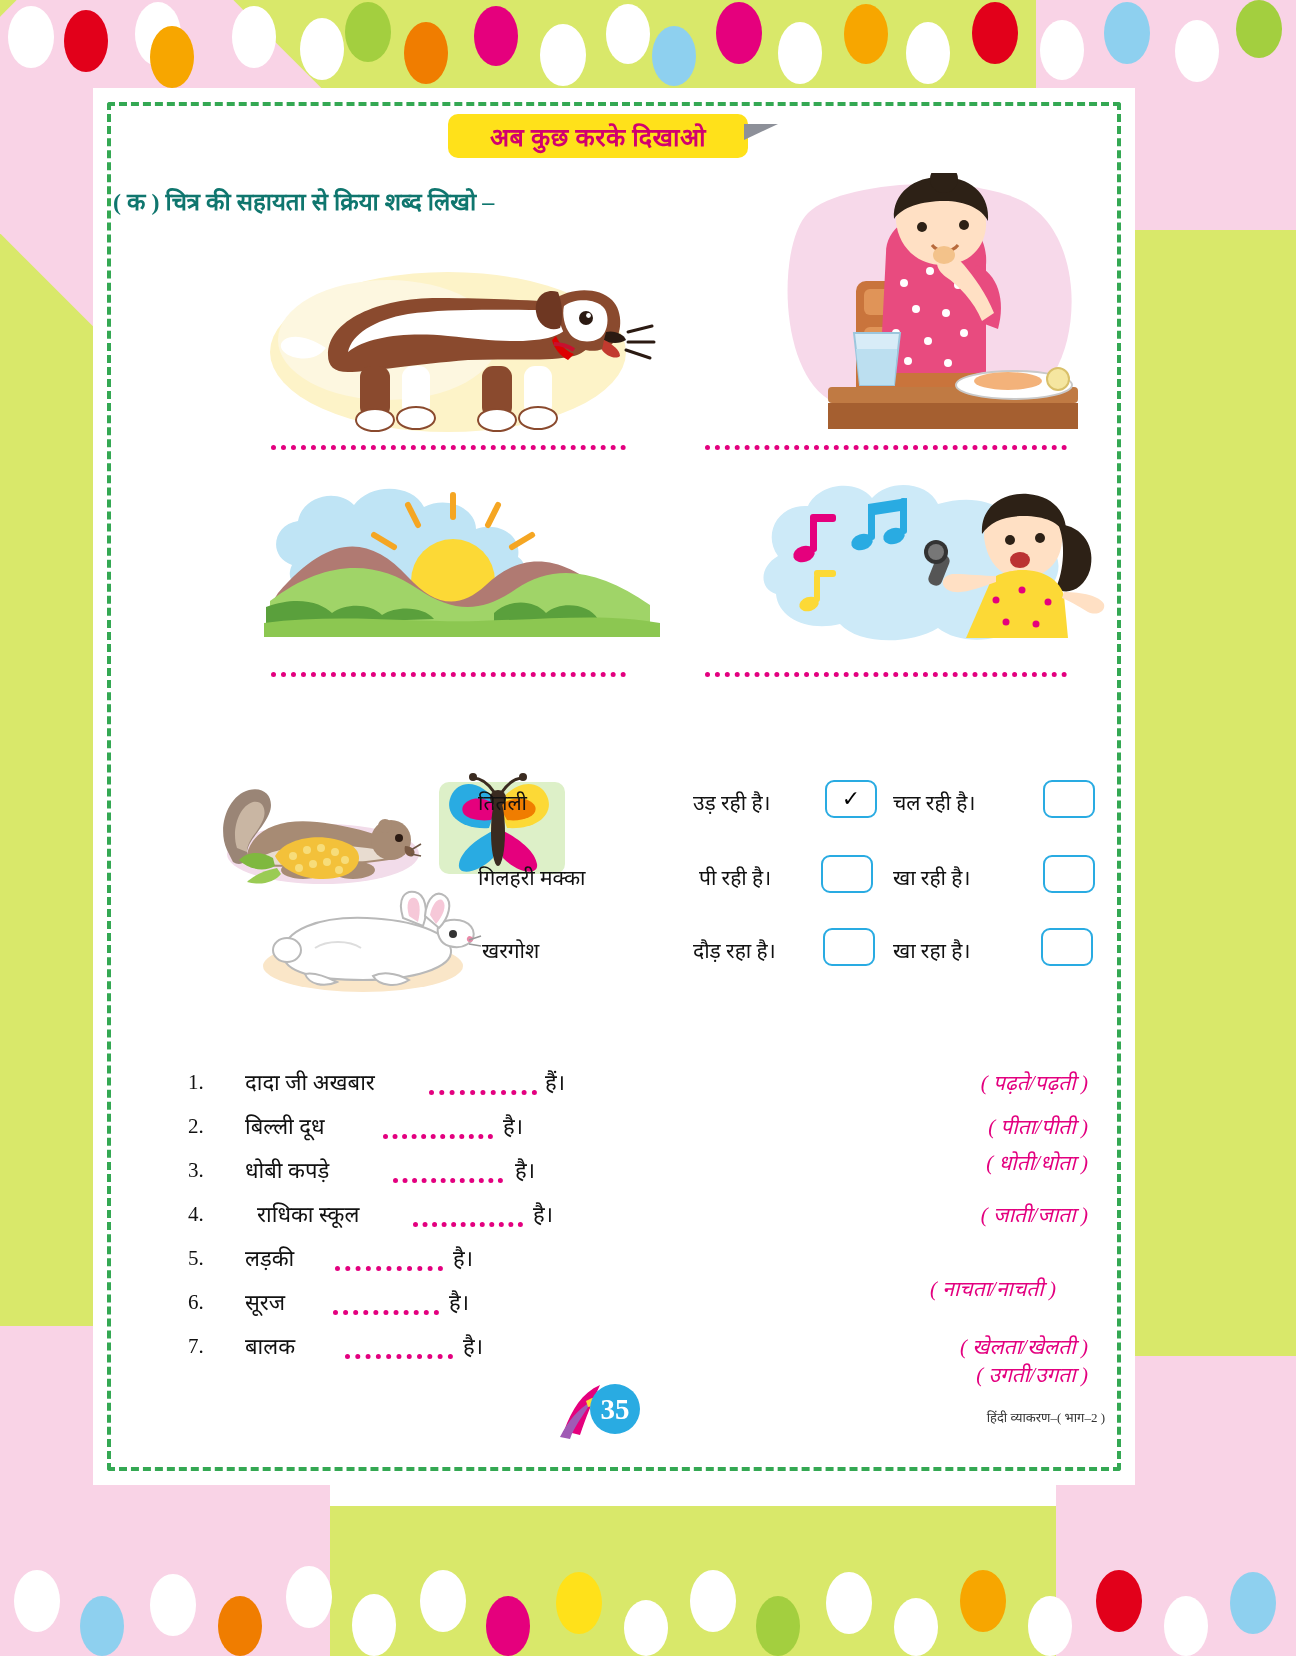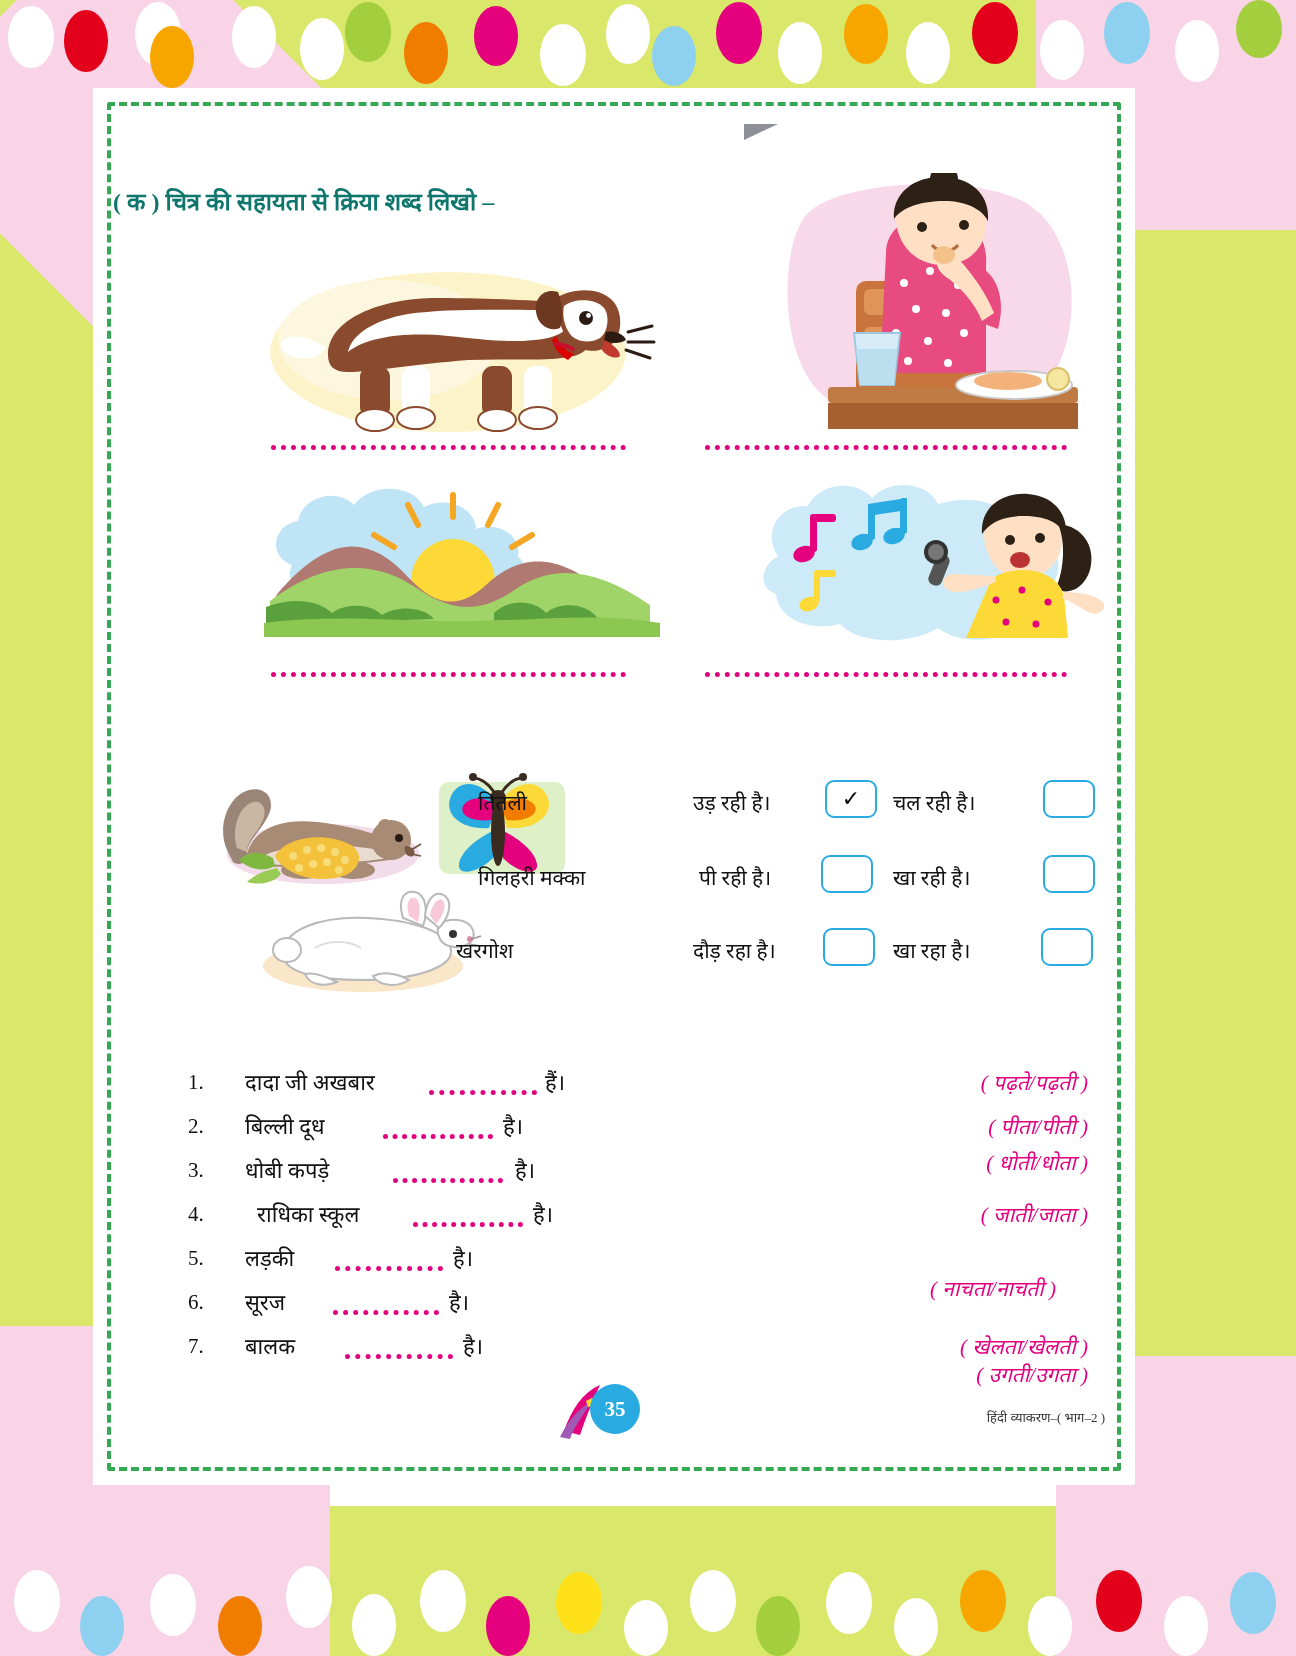--- a/index.html
+++ b/index.html
@@ -67,21 +67,21 @@
   
   .c-num{position:absolute;font-family:"Liberation Serif", serif;font-size:21px;color:#111;}
   .c-text{position:absolute;font-family:"Liberation Serif", serif;font-size:22px;color:#111;white-space:nowrap;}
   .c-tail{position:absolute;font-family:"Liberation Serif", serif;font-size:22px;color:#111;}
   .c-opt{position:absolute;font-family:"Liberation Serif", serif;font-style:italic;font-size:21px;color:#e3007f;white-space:nowrap;text-align:right;}
   .c-dots{position:absolute;border-bottom:5px dotted #e3007f;height:10px;}
   
   .pagenum{
     position:absolute;left:497px;top:1296px;width:50px;height:50px;border-radius:50%;
     background:#29abe2;color:#fff;display:flex;align-items:center;justify-content:center;
-    font-family:"Liberation Serif", serif;font-size:21px;font-weight:bold;
+    font-family:"Liberation Serif", serif;font-size:29px;font-weight:bold;
   }
   .star{position:absolute;left:465px;top:1295px;}
   .footer-note{
     position:absolute;right:30px;top:1320px;font-family:"Liberation Serif", serif;font-size:13px;color:#333;
   }
   svg{display:block;}
 </style>
 </head>
 <body>
 
@@ -137,20 +137,23 @@
   <div class="dot" style="left:1096px;top:1570px;width:46px;height:62px;background:#e2001a;"></div>
   <div class="dot" style="left:1164px;top:1596px;width:44px;height:60px;background:#ffffff;"></div>
   <div class="dot" style="left:1230px;top:1572px;width:46px;height:62px;background:#8ed0ef;"></div>
 </div>
 
 <div class="page">
   <div class="page-border"></div>
   <div class="content">
 
     <div class="banner-wrap">
+      <div class="banner">
+        <span>अब कुछ करके दिखाओ</span>
+      </div>
       <div class="banner-tail"></div>
     </div>
 
     <div class="sec-head sec-a">( क ) चित्र की सहायता से क्रिया शब्द लिखो –</div>
 
     <div class="pic" style="left:175px;top:152px;">
       <svg width="390" height="200" viewBox="0 0 390 200">
         <ellipse cx="180" cy="112" rx="178" ry="80" fill="#fdf3c8"></ellipse>
         <ellipse cx="120" cy="100" rx="110" ry="60" fill="#fdf7e0"></ellipse>
         <path d="M60 115 C60 80 110 58 170 58 C235 58 280 62 300 62 C320 62 330 72 330 86 C330 100 320 112 306 116 C280 122 240 118 200 120 C150 124 100 132 80 132 C66 132 60 126 60 115 Z" fill="#8a4a2e"></path>
@@ -368,21 +371,21 @@
       </div>
     <div class="b-opt" style="left:800px;top:700px;">चल रही है।</div>
     <div class="chkbox" style="left:950px;top:692px;"></div>
 
     <div class="b-label" style="left:385px;top:775px;">गिलहरी मक्का</div>
     <div class="b-opt" style="left:606px;top:775px;">पी रही है।</div>
     <div class="chkbox" style="left:728px;top:767px;"></div>
     <div class="b-opt" style="left:800px;top:775px;">खा रही है।</div>
     <div class="chkbox" style="left:950px;top:767px;"></div>
 
-    <div class="b-label" style="left:363px;top:848px;">खरगोश</div>
+    <div class="b-label" style="left:389px;top:848px;">खरगोश</div>
     <div class="b-opt" style="left:600px;top:848px;">दौड़ रहा है।</div>
     <div class="chkbox" style="left:730px;top:840px;"></div>
     <div class="b-opt" style="left:800px;top:848px;">खा रहा है।</div>
     <div class="chkbox" style="left:948px;top:840px;"></div>
 
 
     <div class="c-num" style="left:95px;top:982px;">1.</div>
     <div class="c-text" style="left:152px;top:978px;">दादा जी अखबार</div>
     <div class="c-dots" style="left:336px;top:992px;width:108px;"></div>
     <div class="c-tail" style="left:452px;top:978px;">हैं।</div>

